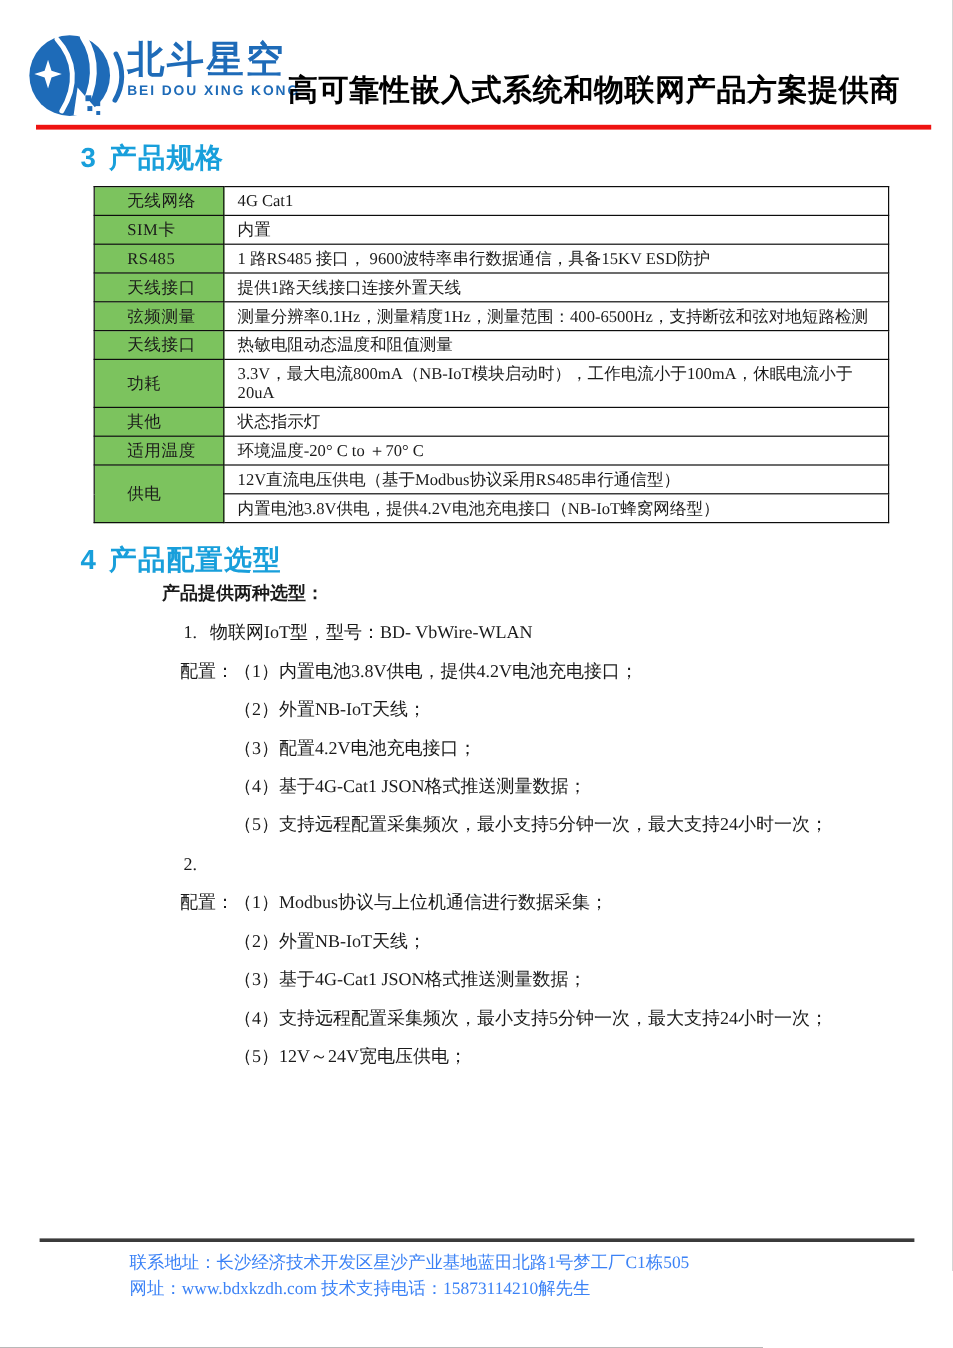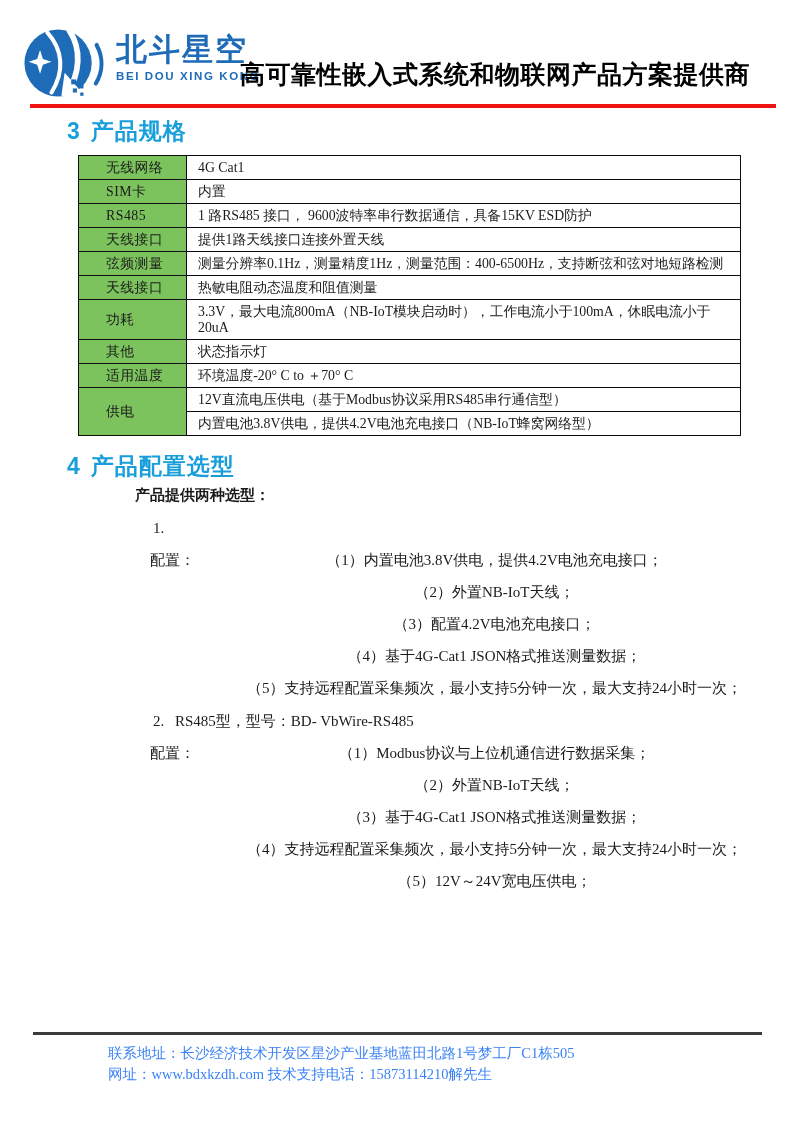--- a/index.html
+++ b/index.html
@@ -10,21 +10,21 @@
     margin:0 auto;
     background:#ffffff;
     font-family:"Liberation Serif","DejaVu Serif",serif;
     color:#1a1a1a;
     overflow:hidden;
   }
 
   
   .logo-wrap { position:absolute; left:20px; top:22px; display:flex; align-items:flex-start; }
   .logo-mark { width:86px; height:82px; }
-  .logo-text { margin-left:10px; padding-top:12px; }
+  .logo-text { margin-left:0; padding-top:12px; }
   .logo-cn {
     font-family:"Liberation Sans","DejaVu Sans",sans-serif;
     font-size:31px; font-weight:bold; letter-spacing:2px;
     color:var(--brand-blue); line-height:1.05;
   }
   .logo-en {
     font-family:"Liberation Sans","DejaVu Sans",sans-serif;
     font-size:11.5px; font-weight:bold; letter-spacing:1.6px;
     color:var(--brand-blue); margin-top:3px; white-space:nowrap;
   }
@@ -57,21 +57,21 @@
     width:108px; background:var(--cell-green);
     padding-left:27px; letter-spacing:0.5px;
   }
   .spec-table td.value-cell { padding-left:11px; }
 
   
   .config-body { position:absolute; left:0; top:486px; width:794px; font-size:15px; line-height:19px; }
   .cfg-intro { margin:0 0 14px 135px;font-weight:bold; }
   .opt-title { margin:0 0 13px 153px; display:flex; }
   .opt-num { width:22px; }
-  .cfg-row { display:flex; margin-left:150px; margin-bottom:0;text-align:center; }
+  .cfg-row { display:flex; margin-left:150px; margin-bottom:0; }
   .cfg-label { width:45px; flex:none; }
   .cfg-items { flex:1; }
   .cfg-items > div { margin-bottom:13px; }
   .opt-block { margin-bottom:1px; }
 
   
   .footer-rule { position:absolute; left:33px; top:1032px; width:729px; height:2.5px; background:#3b3b3b; }
   .footer-text { position:absolute; left:108px; font-size:14.5px; line-height:20px; color:#3b82f6; }
   #footer-address { top:1043px; }
   #footer-website { top:1064px; }
@@ -157,36 +157,36 @@
   <div class="sec-heading" id="heading-config">
     <span class="sec-num">4</span><span>产品配置选型</span>
   </div>
 
   <div class="config-body">
     <div class="cfg-intro">产品提供两种选型：</div>
     <div id="config-options">
         <div class="opt-block">
           <div class="opt-title">
             <span class="opt-num">1.</span>
+            <span>物联网IoT型，型号：BD- VbWire-WLAN</span>
           </div>
           <div class="cfg-row">
             <div class="cfg-label">配置：</div>
             <div class="cfg-items">
               <div>（1）内置电池3.8V供电，提供4.2V电池充电接口；</div>
               <div>（2）外置NB-IoT天线；</div>
               <div>（3）配置4.2V电池充电接口；</div>
               <div>（4）基于4G-Cat1 JSON格式推送测量数据；</div>
               <div>（5）支持远程配置采集频次，最小支持5分钟一次，最大支持24小时一次；</div>
             </div>
           </div>
         </div>
         <div class="opt-block">
           <div class="opt-title">
             <span class="opt-num">2.</span>
-            <span>RS485型，型号：BD- VbWire-RS485</span>
           </div>
           <div class="cfg-row">
             <div class="cfg-label">配置：</div>
             <div class="cfg-items">
               <div>（1）Modbus协议与上位机通信进行数据采集；</div>
               <div>（2）外置NB-IoT天线；</div>
               <div>（3）基于4G-Cat1 JSON格式推送测量数据；</div>
               <div>（4）支持远程配置采集频次，最小支持5分钟一次，最大支持24小时一次；</div>
               <div>（5）12V～24V宽电压供电；</div>
             </div>

